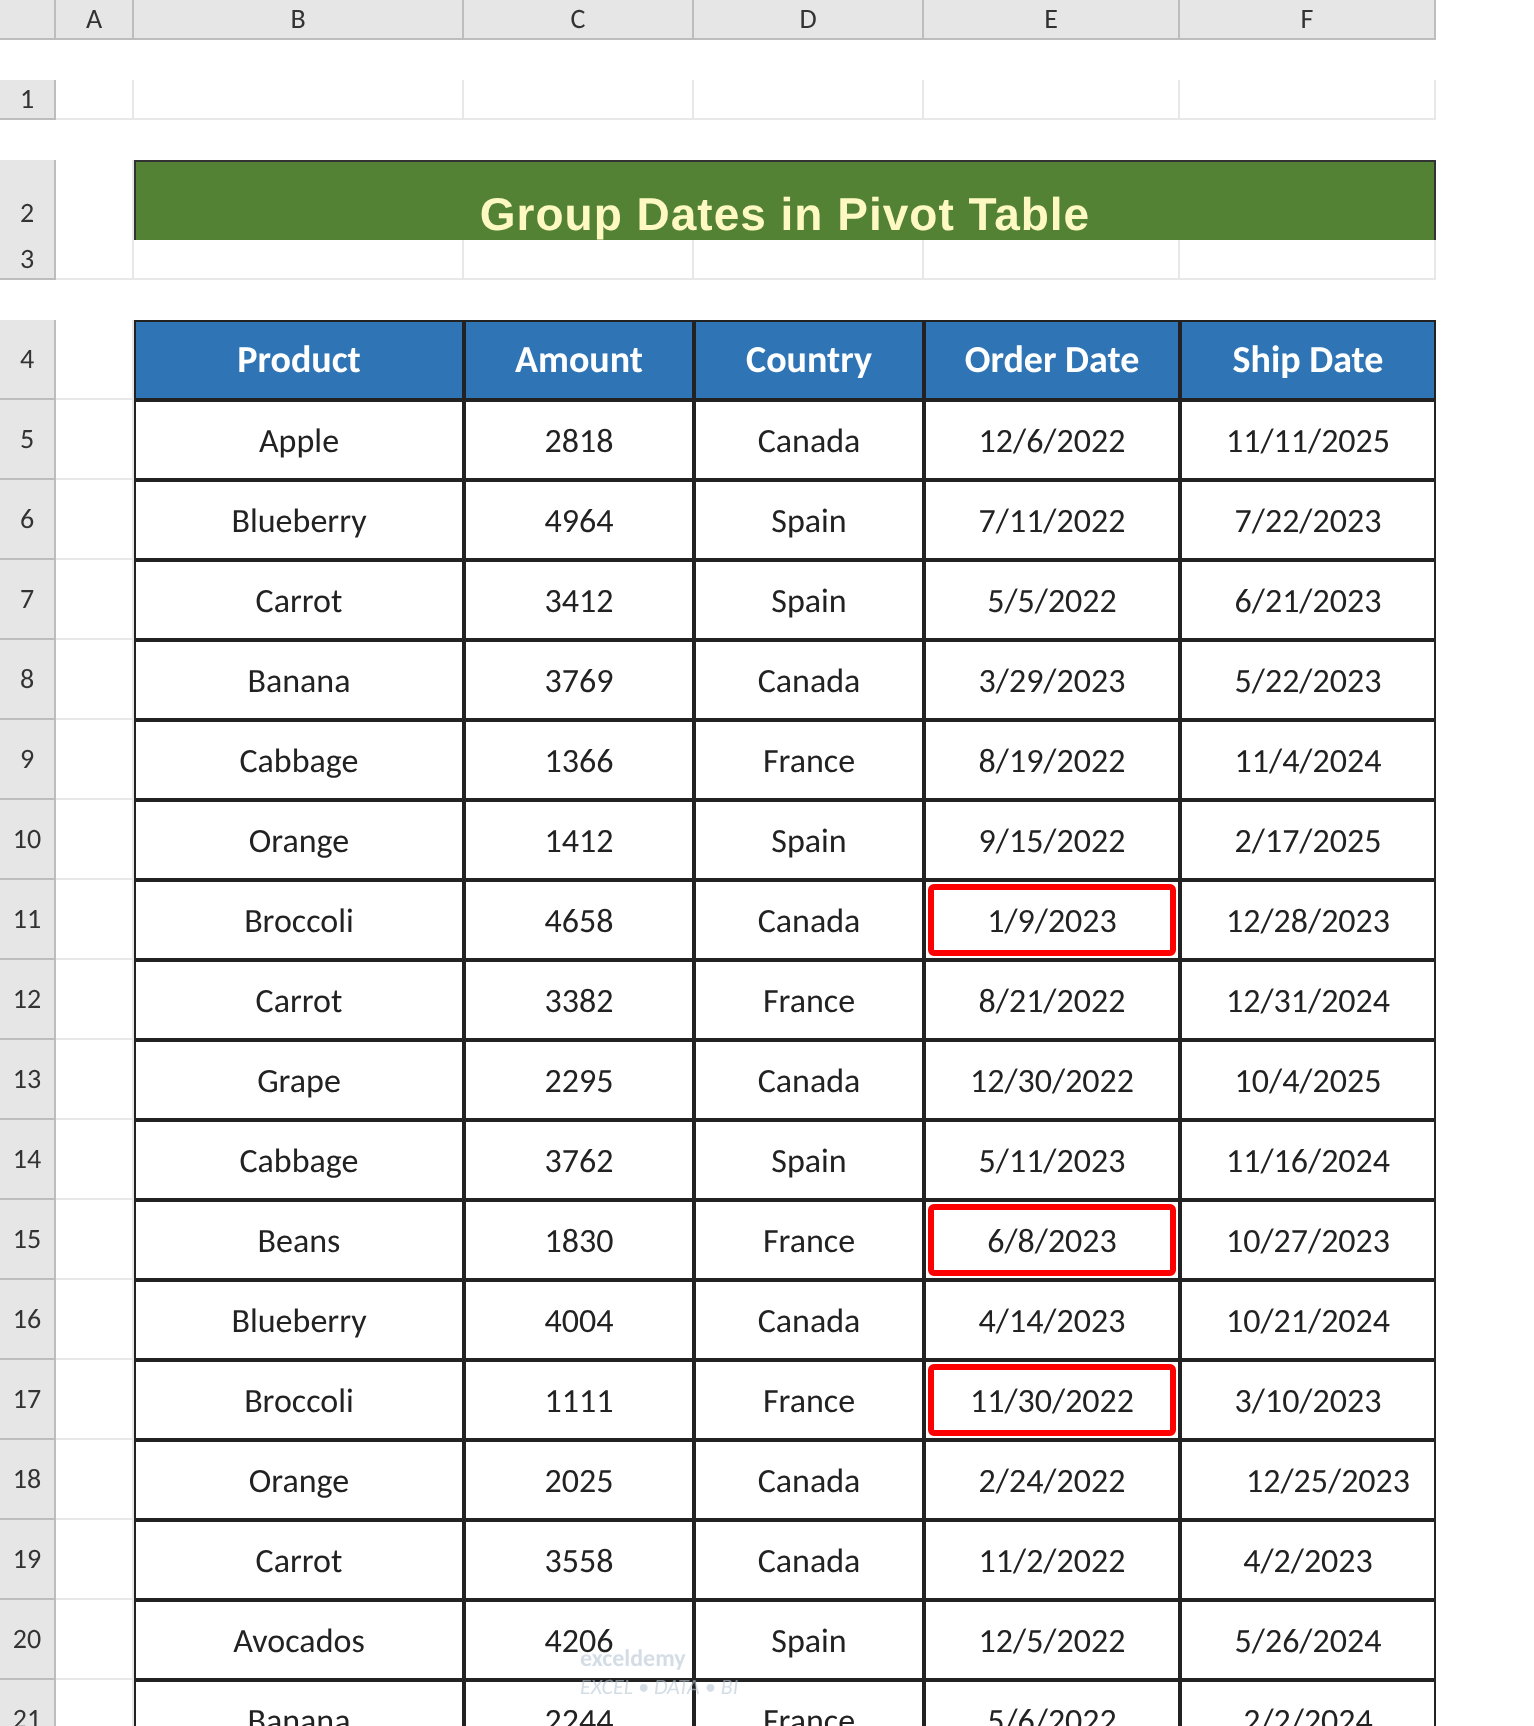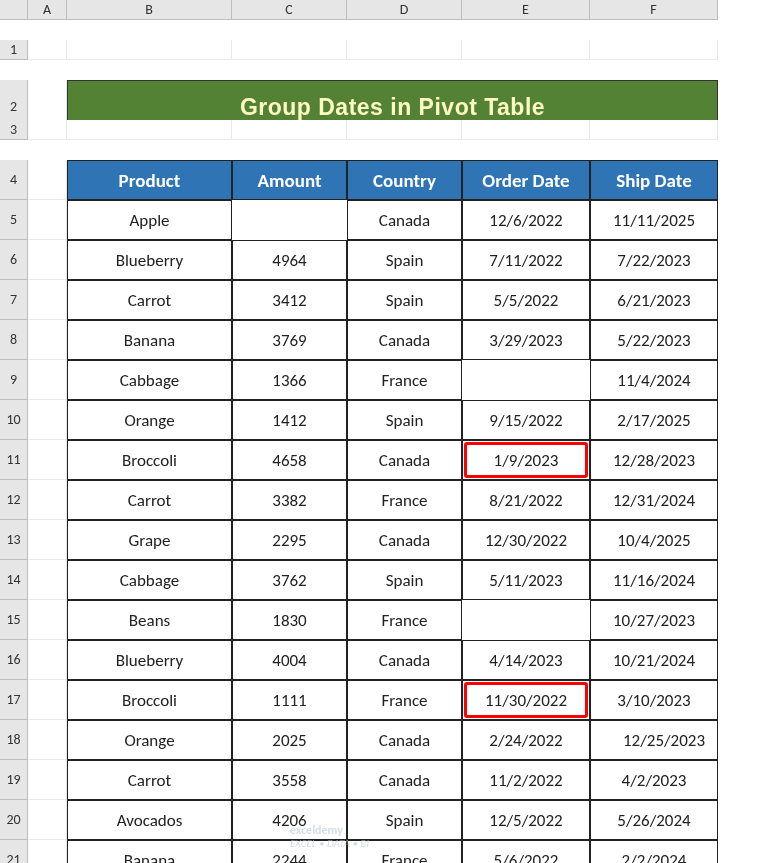--- a/index.html
+++ b/index.html
@@ -121,20 +121,21 @@
     <div class="rowhdr" style="grid-row: 5;">4</div>
     <div class="cell col-a" style="grid-row: 5;"></div>
     <div class="cell hdr col-b" style="grid-row: 5;">Product</div>
     <div class="cell hdr col-c" style="grid-row: 5;">Amount</div>
     <div class="cell hdr col-d" style="grid-row: 5;">Country</div>
     <div class="cell hdr col-e" style="grid-row: 5;">Order Date</div>
     <div class="cell hdr col-f" style="grid-row: 5;">Ship Date</div>
     <div class="rowhdr" style="grid-row: 6;">5</div>
     <div class="cell col-a" style="grid-row: 6;"></div>
     <div class="cell data col-b" style="grid-row: 6;">Apple</div>
+    <div class="cell data col-c" style="grid-row: 6;">2818</div>
     <div class="cell data col-d" style="grid-row: 6;">Canada</div>
     <div class="cell data col-e" style="grid-row: 6;">12/6/2022</div>
     <div class="cell data col-f" style="grid-row: 6;">11/11/2025</div>
     <div class="rowhdr" style="grid-row: 7;">6</div>
     <div class="cell col-a" style="grid-row: 7;"></div>
     <div class="cell data col-b" style="grid-row: 7;">Blueberry</div>
     <div class="cell data col-c" style="grid-row: 7;">4964</div>
     <div class="cell data col-d" style="grid-row: 7;">Spain</div>
     <div class="cell data col-e" style="grid-row: 7;">7/11/2022</div>
     <div class="cell data col-f" style="grid-row: 7;">7/22/2023</div>
@@ -150,20 +151,21 @@
     <div class="cell data col-b" style="grid-row: 9;">Banana</div>
     <div class="cell data col-c" style="grid-row: 9;">3769</div>
     <div class="cell data col-d" style="grid-row: 9;">Canada</div>
     <div class="cell data col-e" style="grid-row: 9;">3/29/2023</div>
     <div class="cell data col-f" style="grid-row: 9;">5/22/2023</div>
     <div class="rowhdr" style="grid-row: 10;">9</div>
     <div class="cell col-a" style="grid-row: 10;"></div>
     <div class="cell data col-b" style="grid-row: 10;">Cabbage</div>
     <div class="cell data col-c" style="grid-row: 10;">1366</div>
     <div class="cell data col-d" style="grid-row: 10;">France</div>
+    <div class="cell data col-e" style="grid-row: 10;">8/19/2022</div>
     <div class="cell data col-f" style="grid-row: 10;">11/4/2024</div>
     <div class="rowhdr" style="grid-row: 11;">10</div>
     <div class="cell col-a" style="grid-row: 11;"></div>
     <div class="cell data col-b" style="grid-row: 11;">Orange</div>
     <div class="cell data col-c" style="grid-row: 11;">1412</div>
     <div class="cell data col-d" style="grid-row: 11;">Spain</div>
     <div class="cell data col-e" style="grid-row: 11;">9/15/2022</div>
     <div class="cell data col-f" style="grid-row: 11;">2/17/2025</div>
     <div class="rowhdr" style="grid-row: 12;">11</div>
     <div class="cell col-a" style="grid-row: 12;"></div>
@@ -191,20 +193,21 @@
     <div class="cell data col-b" style="grid-row: 15;">Cabbage</div>
     <div class="cell data col-c" style="grid-row: 15;">3762</div>
     <div class="cell data col-d" style="grid-row: 15;">Spain</div>
     <div class="cell data col-e" style="grid-row: 15;">5/11/2023</div>
     <div class="cell data col-f" style="grid-row: 15;">11/16/2024</div>
     <div class="rowhdr" style="grid-row: 16;">15</div>
     <div class="cell col-a" style="grid-row: 16;"></div>
     <div class="cell data col-b" style="grid-row: 16;">Beans</div>
     <div class="cell data col-c" style="grid-row: 16;">1830</div>
     <div class="cell data col-d" style="grid-row: 16;">France</div>
+    <div class="cell data col-e highlight" style="grid-row: 16;">6/8/2023</div>
     <div class="cell data col-f" style="grid-row: 16;">10/27/2023</div>
     <div class="rowhdr" style="grid-row: 17;">16</div>
     <div class="cell col-a" style="grid-row: 17;"></div>
     <div class="cell data col-b" style="grid-row: 17;">Blueberry</div>
     <div class="cell data col-c" style="grid-row: 17;">4004</div>
     <div class="cell data col-d" style="grid-row: 17;">Canada</div>
     <div class="cell data col-e" style="grid-row: 17;">4/14/2023</div>
     <div class="cell data col-f" style="grid-row: 17;">10/21/2024</div>
     <div class="rowhdr" style="grid-row: 18;">17</div>
     <div class="cell col-a" style="grid-row: 18;"></div>

